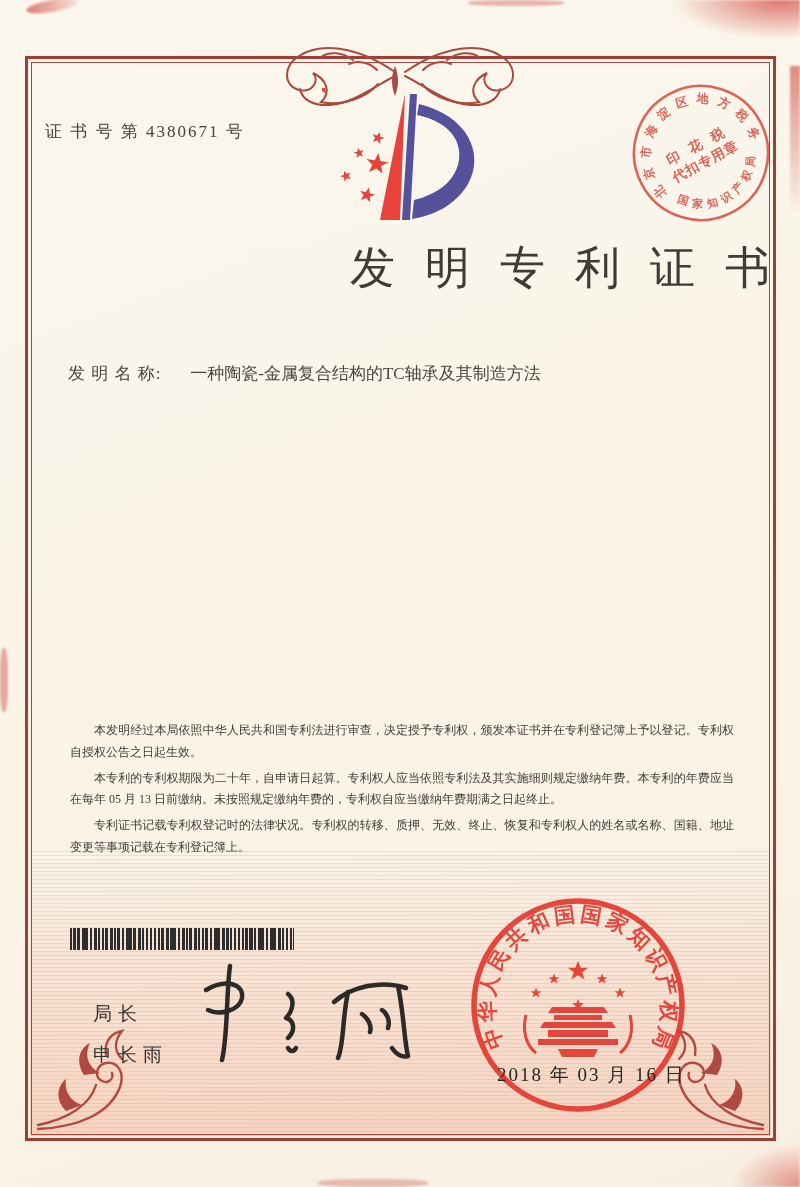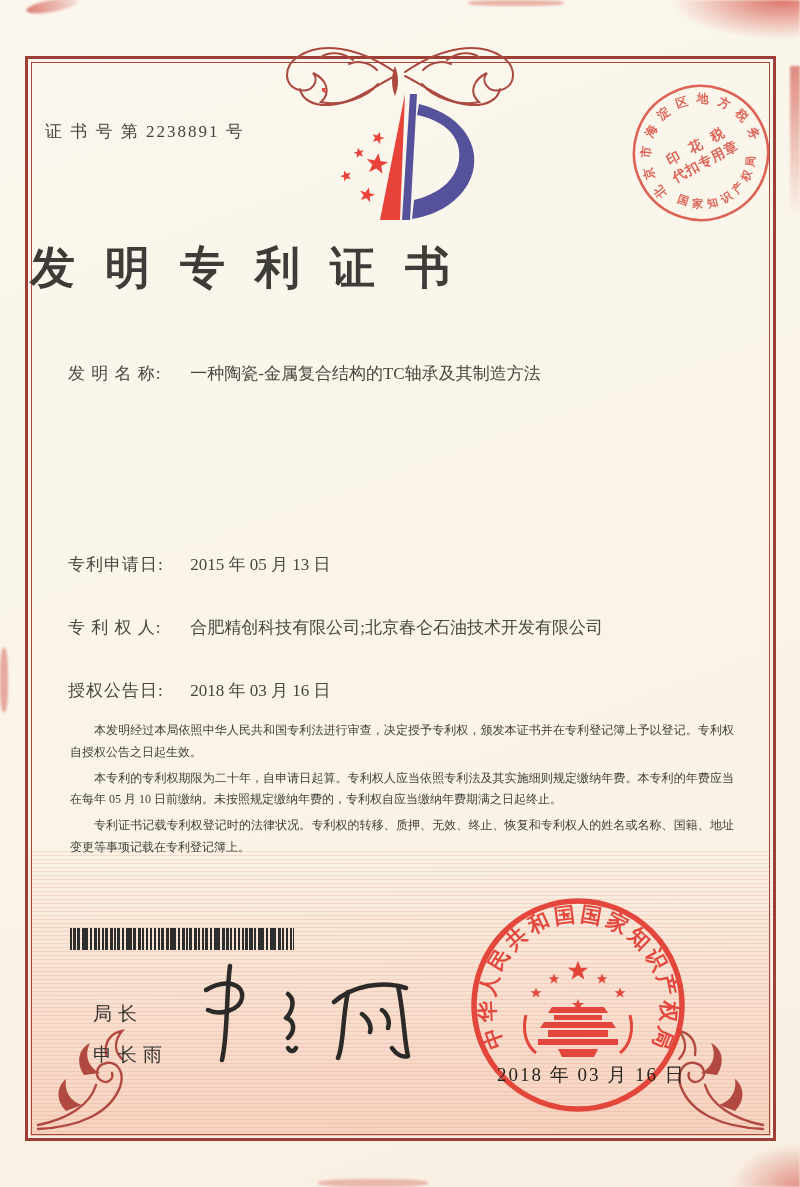--- a/index.html
+++ b/index.html
@@ -28,22 +28,22 @@
   .edge-r1{top:66px;right:0;width:10px;height:150px;
     background:linear-gradient(180deg, rgba(202,52,42,.55), rgba(202,52,42,0));}
   .edge-l1{top:648px;left:0;width:8px;height:64px;background:rgba(198,58,48,.4);border-radius:40%;}
   .edge-br{bottom:0;right:0;width:70px;height:44px;
     background:radial-gradient(ellipse at 100% 100%, rgba(204,50,40,.5), rgba(204,50,40,0) 70%);}
   .edge-b1{bottom:0;left:318px;width:110px;height:8px;background:rgba(200,56,46,.3);border-radius:40%;}
   
   .cert-no{position:absolute;left:45px;top:120px;font-size:17px;letter-spacing:2px;color:#454440;z-index:2;}
   .logo{position:absolute;left:322px;top:88px;z-index:2;}
   .title{
-    position:absolute;left:0;right:0;top:238px;text-align:left;z-index:2;
-    font-size:45px;font-weight:700;color:#3d3c38;letter-spacing:30px;padding-left:30px;
+    position:absolute;left:0;right:0;top:238px;text-align:right;z-index:2;
+    font-size:45px;font-weight:400;color:#3d3c38;letter-spacing:30px;padding-left:30px;
   }
   
   .field{position:absolute;left:68px;right:58px;font-size:17px;color:#48473f;z-index:2;white-space:nowrap;}
   .field .lab{display:inline-block;min-width:118px;letter-spacing:1px;}
   .f1{top:362px}.f2{top:427px}.f3{top:492px}.f4{top:553px}.f5{top:616px}.f6{top:679px}
   
   .paras{position:absolute;left:66px;right:62px;top:716px;z-index:2;}
   .paras p{margin:4px;text-indent:2em;font-size:12px;line-height:1.82;color:#403f39;text-align:justify;}
   
   .barcode{
@@ -109,21 +109,21 @@
   <svg class="corner corner-br" width="120" height="120" viewBox="0 0 120 120">
     <g stroke="#b04a40" fill="none" stroke-width="2.4" stroke-linecap="round">
       <path d="M6,114 C 48,112 78,98 88,72 C 93,58 86,46 74,48 C 64,50 62,62 70,66 C 76,69 82,64 80,58"></path>
       <path d="M6,110 C 36,104 58,90 64,70"></path>
       <path d="M34,96 C 24,86 24,72 34,64 C 32,76 38,86 50,90 Z" fill="#b04a40" stroke="none"></path>
       <path d="M52,60 C 44,48 46,34 58,28 C 52,40 56,52 68,58 Z" fill="#b04a40" stroke="none"></path>
       <path d="M74,40 C 72,28 78,18 90,16 C 82,26 82,36 90,44"></path>
     </g>
   </svg>
 
-  <div class="cert-no">证 书 号 第 2238891 号</div>
+  <div class="cert-no">证 书 号 第 4380671 号</div>
 
   <svg class="logo" width="170" height="142" viewBox="0 0 170 142">
     <g id="star5">
         <path d="M0,-7 L1.9,-2.2 7,-2.2 2.9,0.9 4.4,5.8 0,2.9 -4.4,5.8 -2.9,0.9 -7,-2.2 -1.9,-2.2 Z" fill="#e8433a"></path>
       </g>
     <use href="#star5" transform="translate(56,50) scale(0.9) rotate(18)"></use>
     <use href="#star5" transform="translate(37,65) scale(0.75) rotate(-12)"></use>
     <use href="#star5" transform="translate(55,76) scale(1.55) rotate(8)"></use>
     <use href="#star5" transform="translate(24,88) scale(0.8) rotate(-20)"></use>
     <use href="#star5" transform="translate(45,107) scale(1.1) rotate(14)"></use>
@@ -131,36 +131,24 @@
     <polygon points="88,6 95,6 88,132 80,132" fill="#55519a"></polygon>
     <path d="M97,16 C 146,28 163,66 146,96 C 133,118 110,128 90,131 L 92,112 C 117,106 134,92 137,72 C 140,50 124,33 95,27 Z" fill="#55519a"></path>
   </svg>
 
   <div class="title">发明专利证书</div>
 
   <div class="field f1">
     <span class="lab">发 明 名 称:</span>
     <span>一种陶瓷-金属复合结构的TC轴承及其制造方法</span>
   </div>
-  <div class="field f4">
-    <span class="lab">专利申请日:</span>
-    <span>2015 年 05 月 13 日</span>
-  </div>
-  <div class="field f5">
-    <span class="lab">专 利 权 人:</span>
-    <span>合肥精创科技有限公司;北京春仑石油技术开发有限公司</span>
-  </div>
-  <div class="field f6">
-    <span class="lab">授权公告日:</span>
-    <span>2018 年 03 月 16 日</span>
-  </div>
 
   <div class="paras">
     <p>本发明经过本局依照中华人民共和国专利法进行审查，决定授予专利权，颁发本证书并在专利登记簿上予以登记。专利权自授权公告之日起生效。</p>
-    <p>本专利的专利权期限为二十年，自申请日起算。专利权人应当依照专利法及其实施细则规定缴纳年费。本专利的年费应当在每年 05 月 10 日前缴纳。未按照规定缴纳年费的，专利权自应当缴纳年费期满之日起终止。</p>
+    <p>本专利的专利权期限为二十年，自申请日起算。专利权人应当依照专利法及其实施细则规定缴纳年费。本专利的年费应当在每年 05 月 13 日前缴纳。未按照规定缴纳年费的，专利权自应当缴纳年费期满之日起终止。</p>
     <p>专利证书记载专利权登记时的法律状况。专利权的转移、质押、无效、终止、恢复和专利权人的姓名或名称、国籍、地址变更等事项记载在专利登记簿上。</p>
   </div>
 
   <div class="barcode"></div>
 
   <div class="signoff">
     <div>局长</div>
     <div>申长雨</div>
   </div>
 

